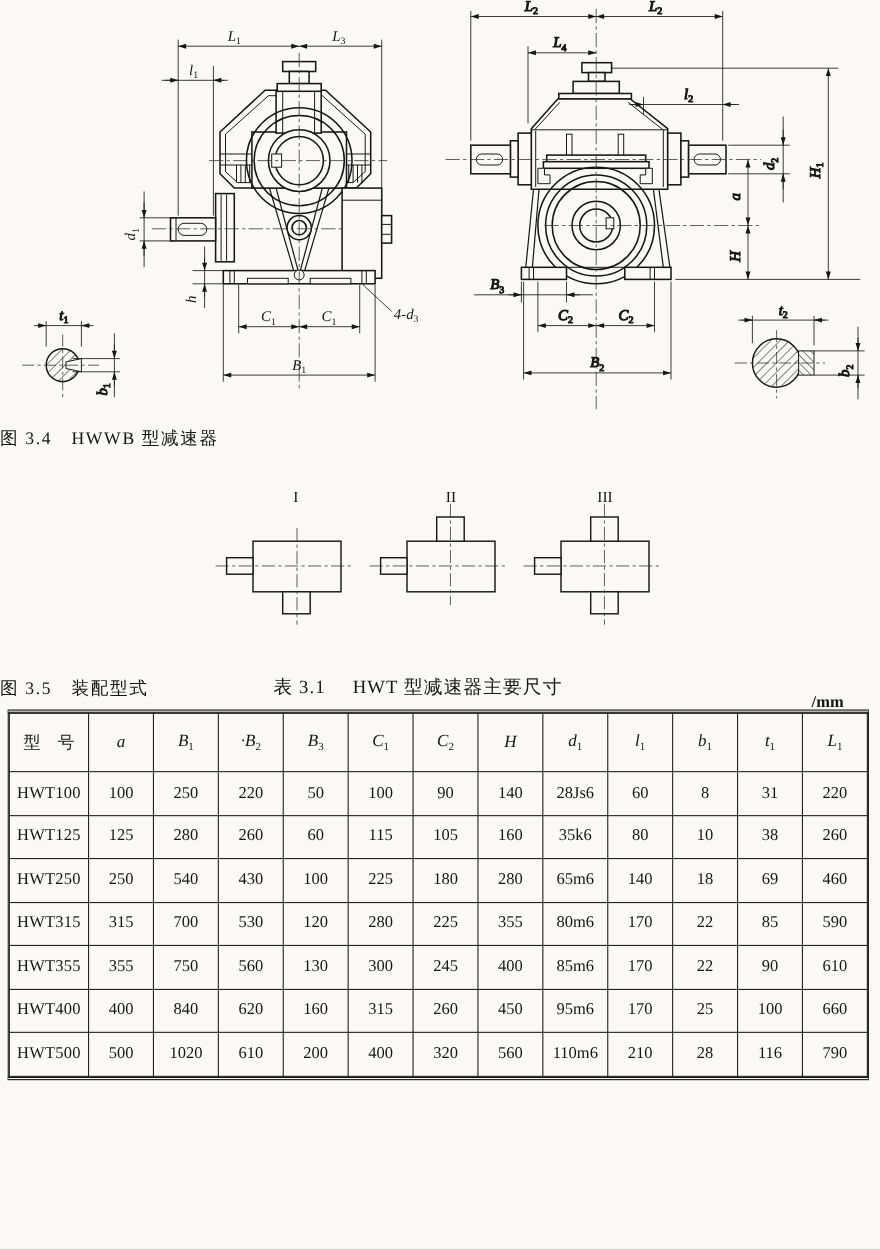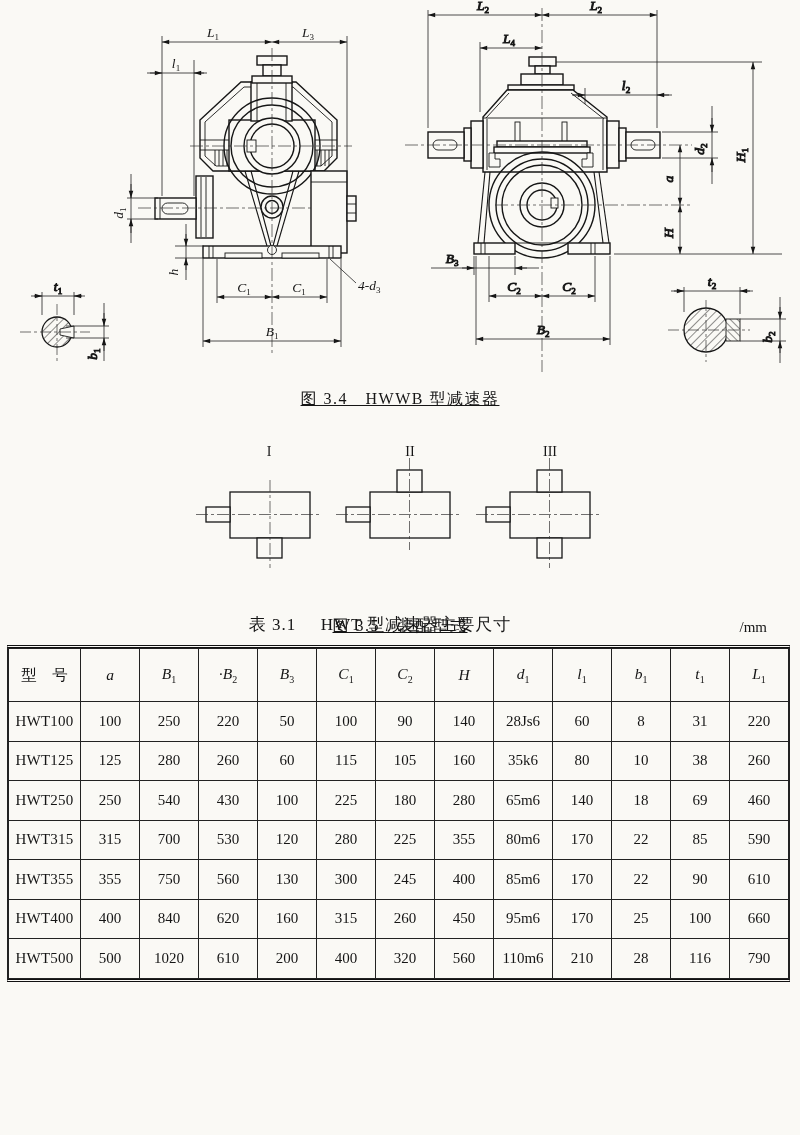--- a/index.html
+++ b/index.html
@@ -4,24 +4,24 @@
 <style>
   html,body{margin:0;padding:0;}
   body{background:#e8e8e4;}
   .page{position:relative;width:800px;height:1135px;background:#faf9f5;margin:0 auto;overflow:hidden;
         font-family:"Liberation Serif","DejaVu Serif",serif;color:#151515;}
   .abs{position:absolute;}
   svg text{fill:#161616;}
   .dimtxt{font:italic 13.5px "Liberation Serif","DejaVu Serif",serif;}
   .sb{font-size:9px;font-style:normal;}
   .romtxt{font:14px "Liberation Serif","DejaVu Serif",serif;}
-  .caption{width:800px;text-align:center;font-size:16px;letter-spacing:1.5px;text-decoration:underline;}
+  .caption{width:800px;font-size:16px;letter-spacing:1.5px;}
   .tbl-title-row{left:0;top:613px;width:800px;height:26px;}
   .tbl-title{position:absolute;left:12px;top:0;width:736px;text-align:center;font-size:17px;font-weight:normal;letter-spacing:1px;}
-  .unit{position:absolute;right:33px;top:6px;font-size:15px;font-weight:normal;}
+  .unit{position:absolute;right:33px;top:18px;font-size:15px;font-weight:bold;}
   .tblwrap{left:7px;top:645px;width:781px;border-top:3px double #111;border-bottom:3px double #111;
            border-left:1px solid #222;border-right:1px solid #222;}
   table{border-collapse:collapse;table-layout:fixed;width:781px;}
   col.c0{width:72px;} col.cn{width:59px;}
   th,td{border:1px solid #222;text-align:center;vertical-align:middle;padding:0;}
   th{height:52px;font-weight:normal;font-size:15.5px;}
   td{height:38.5px;font-size:15px;}
   td:first-child{font-size:15px;letter-spacing:0.2px;}
   sub{font-size:10px;}
 </style>

